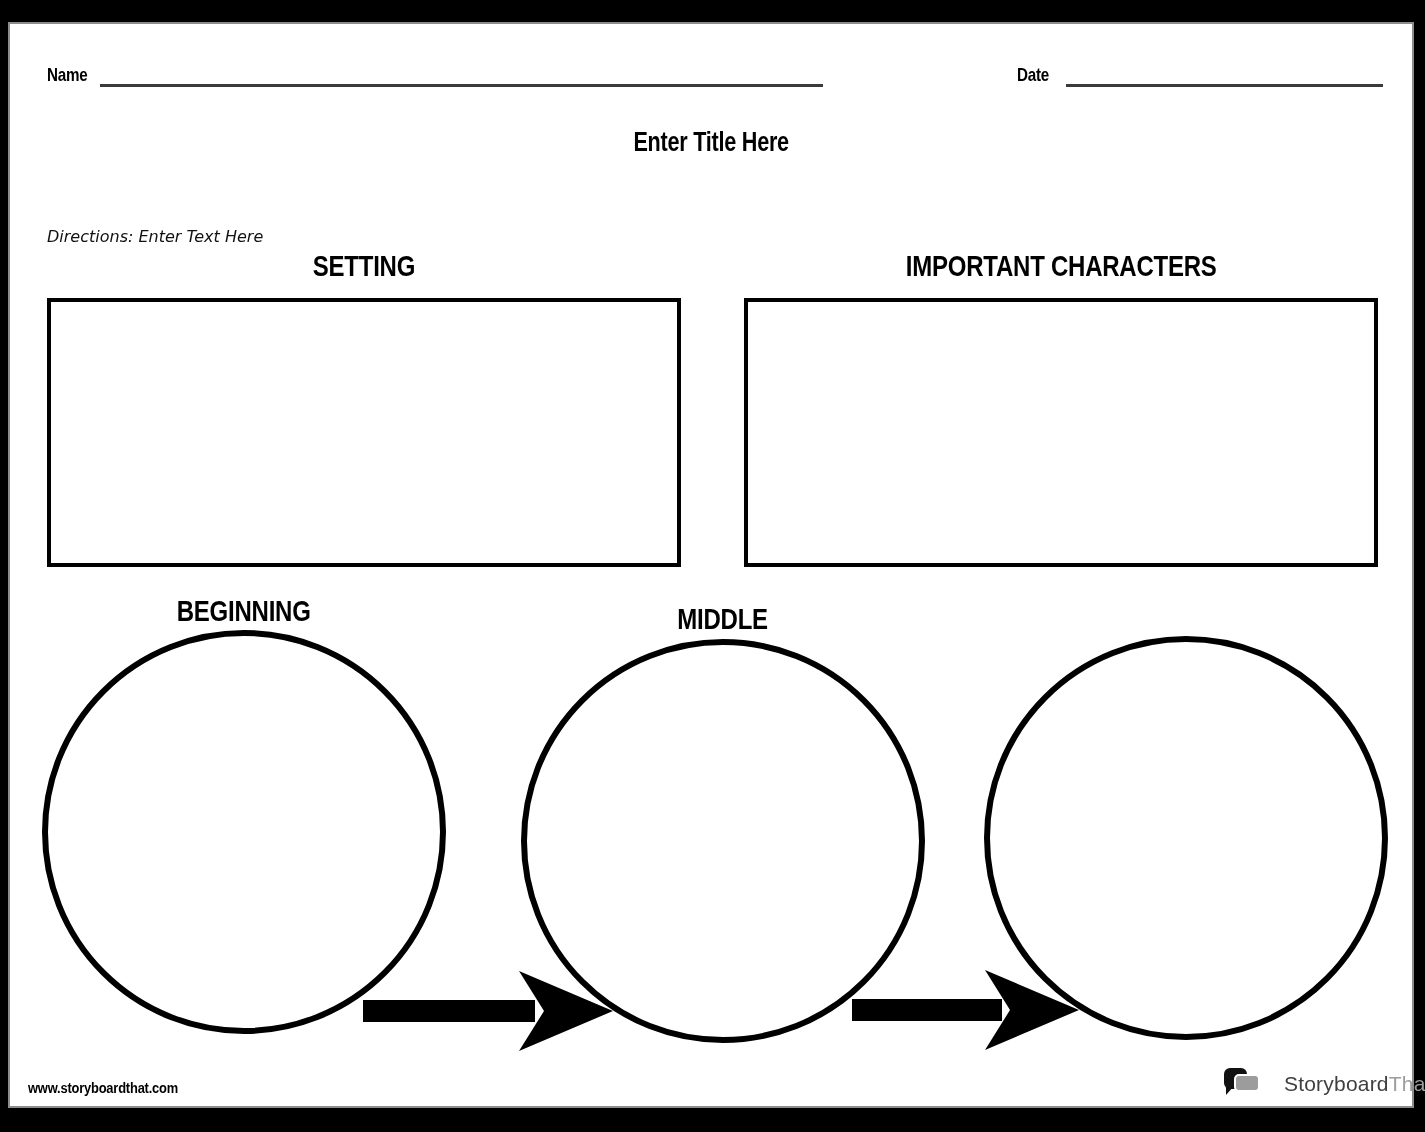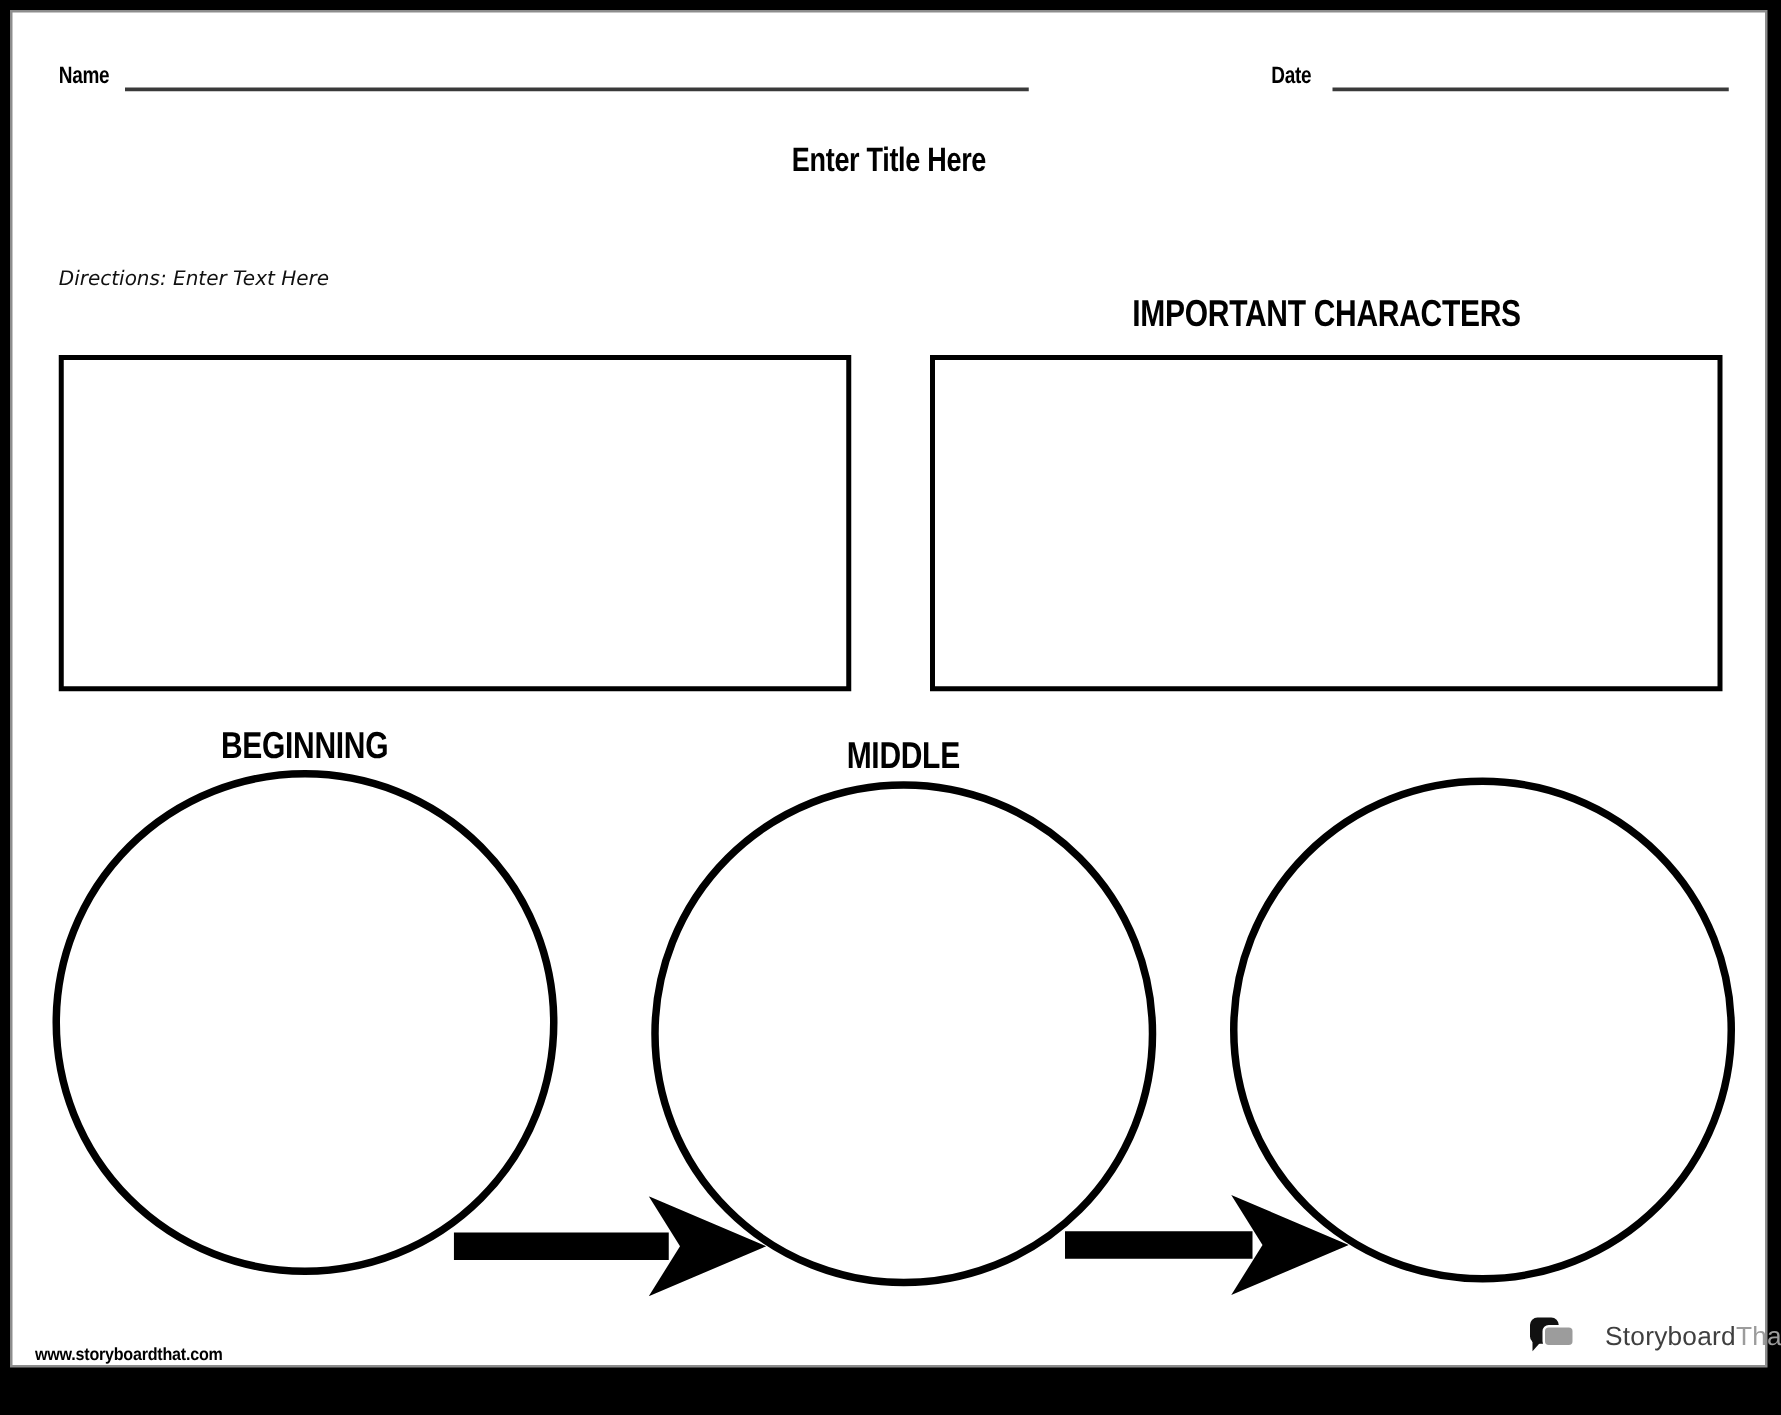--- a/index.html
+++ b/index.html
@@ -6,21 +6,21 @@
   html, body { background: #000; }
   .frame {
     position: relative;
     width: 1425px; height: 1132px;
     background: #000;
     font-family: "Liberation Sans", sans-serif;
     overflow: hidden;
   }
   .sheet {
     position: absolute;
-    left: 10px; top: 10px;
+    left: 10px; top: 24px;
     width: 1402px; height: 1082px;
     background: #fff;
     box-shadow: 0 0 0 2px #8d8d8d;
   }
   .abs { position: absolute; }
   .cond {
     display: inline-block;
     font-weight: bold;
     color: #000;
     letter-spacing: -0.3px;
@@ -97,20 +97,23 @@
       <span class="cond small-header">Date</span>
     </div>
     <div class="abs field-line" style="left:1056px; top:60px; width:317px;"></div>
 
     <div class="abs" style="left:0; top:103px; width:1402px; text-align:center;">
       <span class="cond cond-c title">Enter Title Here</span>
     </div>
 
     <div class="abs directions" style="left:37px; top:172px;margin-top:31px;">Directions: Enter Text Here</div>
 
+    <div class="abs section-header" style="left:37px; top:225px; width:634px;">
+      <span class="cond cond-c">SETTING</span>
+    </div>
     <div class="abs section-header" style="left:734px; top:225px; width:634px;">
       <span class="cond cond-c">IMPORTANT CHARACTERS</span>
     </div>
 
     <div class="abs writebox" style="left:37px; top:274px; width:634px; height:269px;"></div>
     <div class="abs writebox" style="left:734px; top:274px; width:634px; height:269px;"></div>
 
     <div class="abs circle-header" style="left:84px; top:570px; width:300px;">
       <span class="cond cond-c">BEGINNING</span>
     </div>
@@ -129,21 +132,21 @@
       </svg>
     </div>
 
     <div class="abs" style="left:842px; top:946px;">
       <svg width="227" height="80" viewBox="0 0 227 80">
         <rect x="0" y="29" width="150" height="22" fill="#000"></rect>
         <polygon points="133,0 227,40 133,80 158,40" fill="#000"></polygon>
       </svg>
     </div>
 
-    <div class="abs" style="left:18px; top:1055px;margin-top:10px;">
+    <div class="abs" style="left:18px; top:1055px;">
       <span class="footer-url">www.storyboardthat.com</span>
     </div>
 
     <div class="abs logo" style="left:1214px; top:1042px;">
       <div class="logo-icon">
         <div class="bubble-black"></div>
         <div class="bubble-tail"></div>
         <div class="bubble-gray"></div>
       </div>
       <div class="logo-text">

